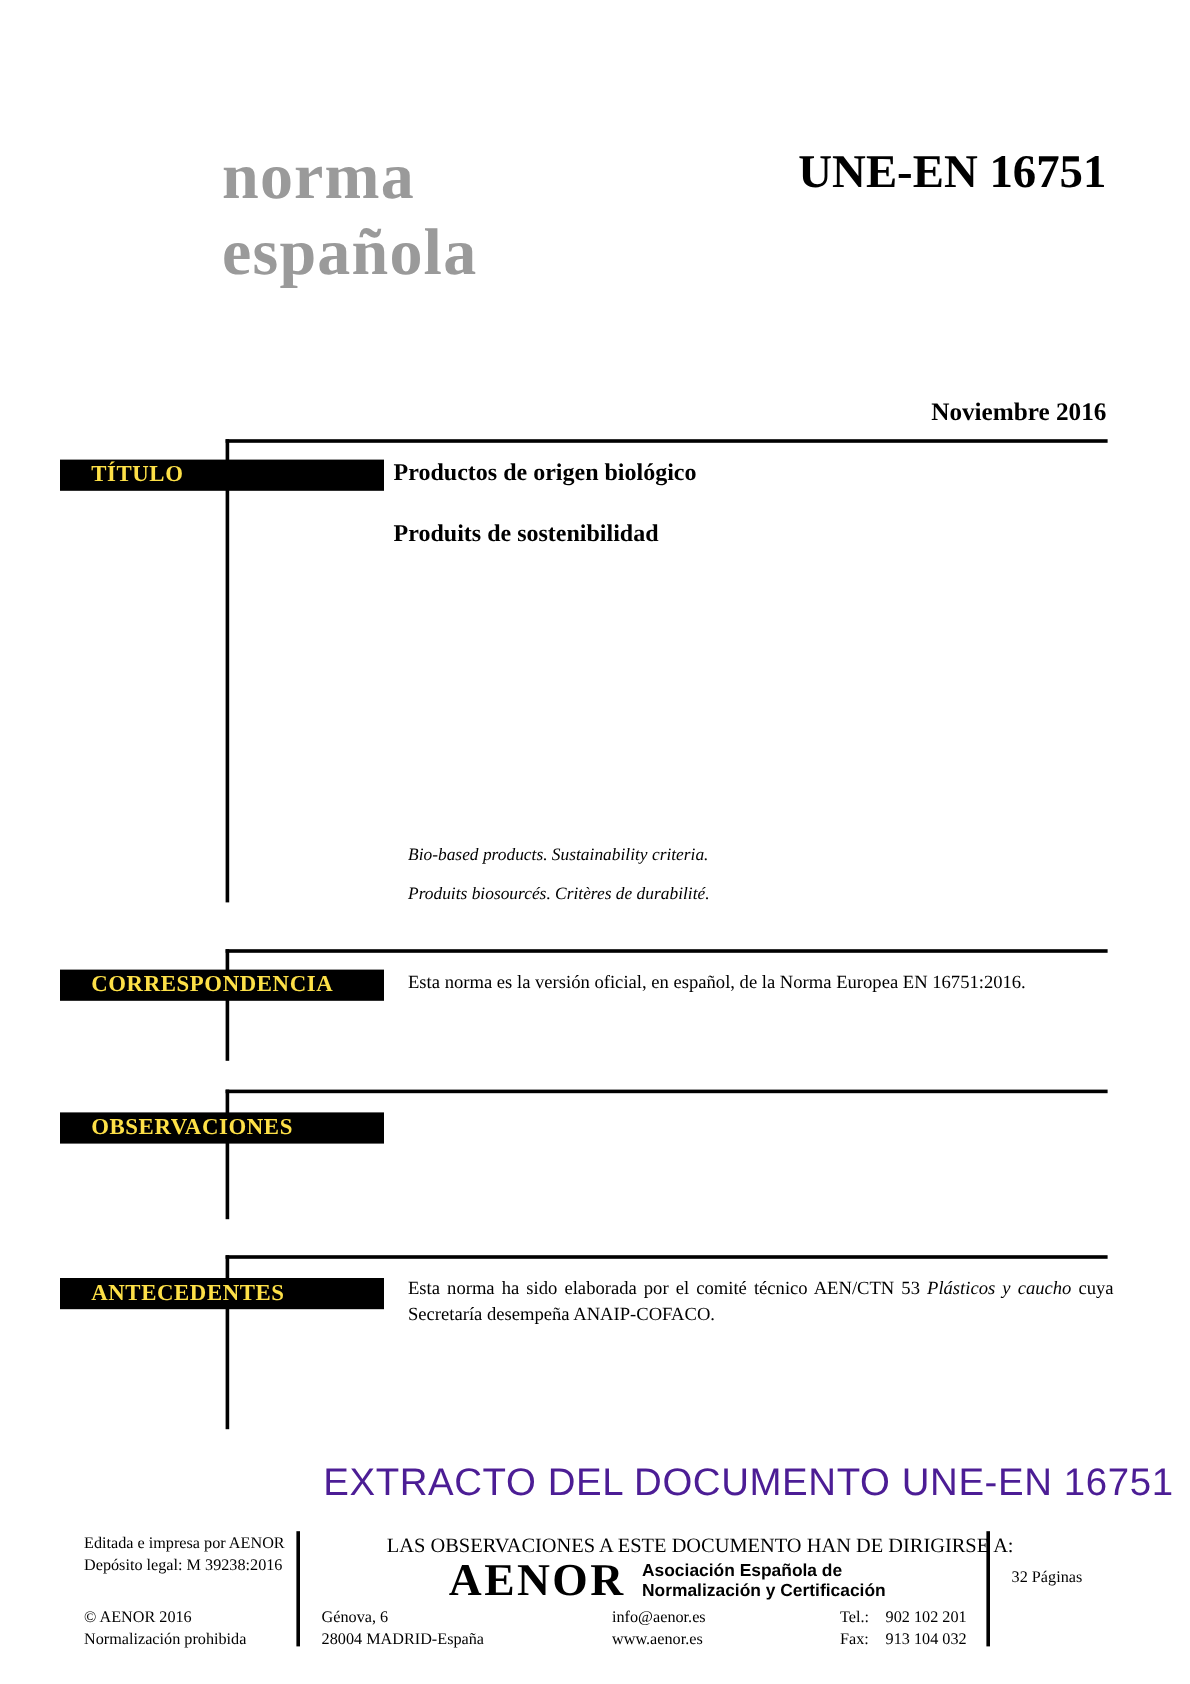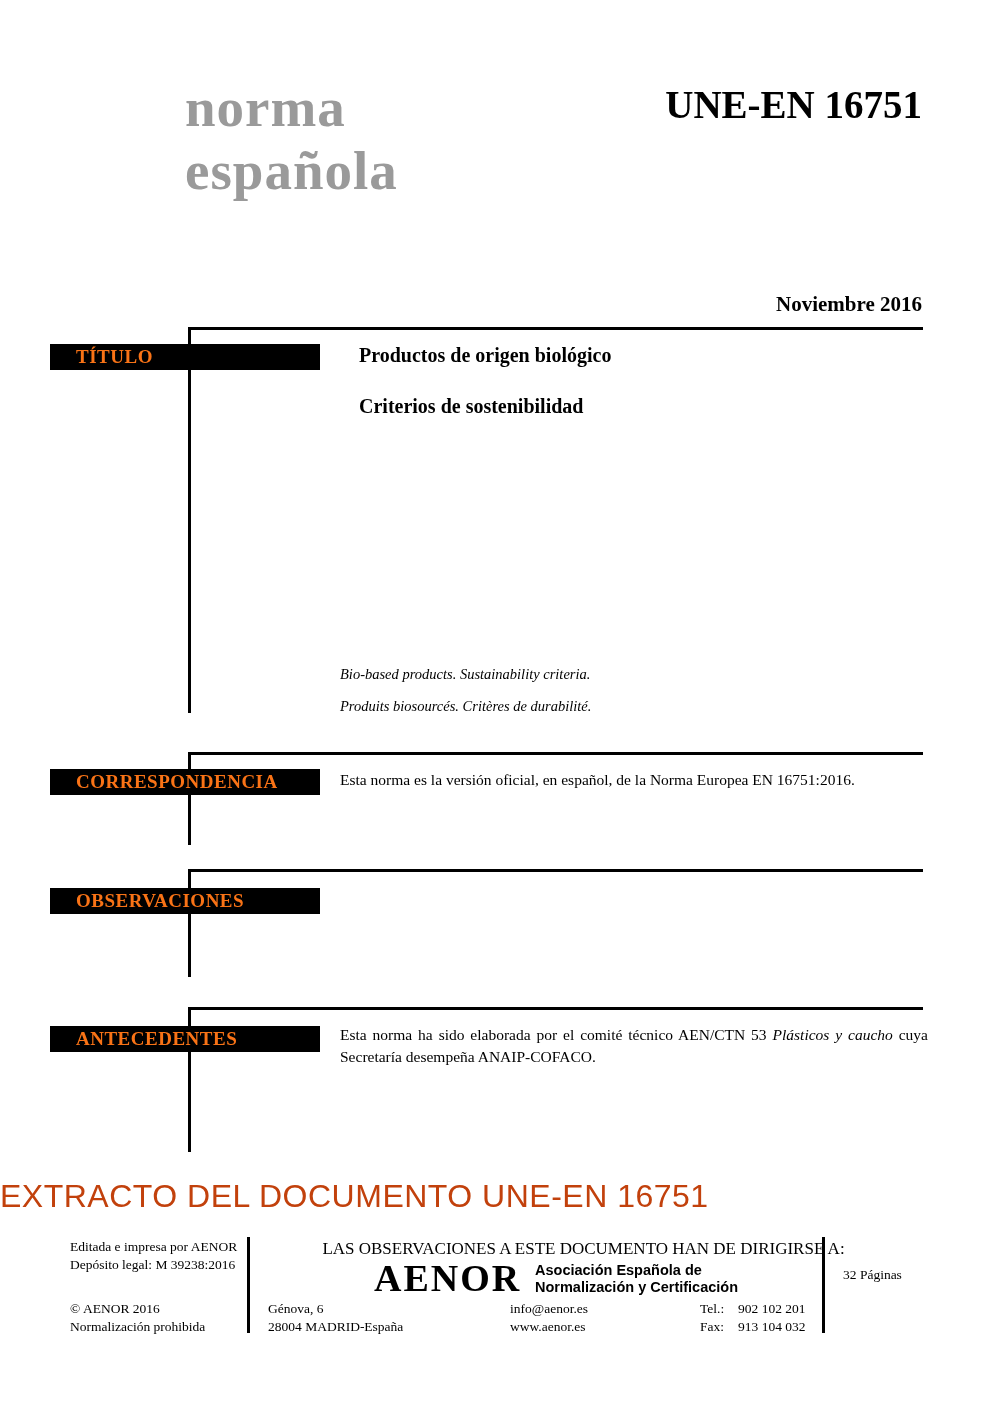--- a/index.html
+++ b/index.html
@@ -1,50 +1,50 @@
 <!DOCTYPE html>
 <html lang="es"><head>
 <meta charset="utf-8">
 <style>
   html,body { margin:0; padding:0; background:#ffffff; }
   .page {
     position:relative; width:992px; height:1403px; background:#ffffff;
     font-family:"Liberation Serif", serif; color:#000; overflow:hidden;
   }
-  .abs { position:absolute; }
+  .abs { position:absolute;margin-top:39px; }
 
   
   .brand {
     left:185px; top:76px; font-size:55px; font-weight:bold;
     color:#9a9a9a; line-height:63px; letter-spacing:1px;
   }
 
   .doc-code { top:82px; right:70px; font-size:39px; font-weight:bold;text-align:center; }
   .doc-date { top:292px; right:70px; font-size:21px; font-weight:bold; }
 
   
   .hrule { height:3px; background:#000; left:188px; width:735px; }
   .vrule { width:3px; background:#000; left:188px; }
 
   
   .label-box {
     left:50px; width:270px; height:26px; background:#000;
-    color:#f97316; font-weight:bold; font-size:19px; line-height:26px;
+    color:#fde047; font-weight:bold; font-size:19px; line-height:26px;
     padding-left:26px; box-sizing:border-box; letter-spacing:0.5px;
   }
 
-  .title-line { left:359px; font-size:20px; font-weight:bold; }
+  .title-line { left:328px; font-size:20px; font-weight:bold; }
   .alt-title { left:340px; font-size:14.5px; font-style:italic; }
   .body-text { left:340px; width:588px; font-size:15.5px; line-height:22px; }
   .justified { text-align:justify; }
 
   .extract-banner {
-    left:0; width:978px; top:1178px; text-align:left;
+    left:0; width:978px; top:1178px; text-align:right;
     font-family:"Liberation Sans", sans-serif; font-size:32px;
-    color:#c2410c; letter-spacing:0.5px;
+    color:#4c1d95; letter-spacing:0.5px;
   }
 
   
   .footer-small { font-size:13.5px; line-height:18px; }
   .fdivider { width:3px; background:#000; top:1237px; height:96px; }
   .obs-note { left:250px; width:667px; top:1239px; text-align:center; font-size:17px; }
   .aenor-logo { left:374px; top:1256px; font-size:38px; font-weight:bold; letter-spacing:2px; }
   .org-name {
     left:535px; top:1262px; font-family:"Liberation Sans", sans-serif;
     font-weight:bold; font-size:14.5px; line-height:17px;
@@ -62,21 +62,21 @@
   </div>
   <div class="abs doc-code">UNE-EN 16751</div>
   <div class="abs doc-date">Noviembre 2016</div>
 
   <div class="abs hrule" style="top:327px;"></div>
   <div class="abs vrule" style="top:327px; height:386px;"></div>
   <div class="abs label-box" style="top:344px;">
     <span>TÍTULO</span>
   </div>
   <div class="abs title-line" style="top:344px;">Productos de origen biológico</div>
-  <div class="abs title-line" style="top:395px;">Criterios de sostenibilidad</div>
+  <div class="abs title-line" style="top:395px;">Produits de sostenibilidad</div>
   <div class="abs alt-title" style="top:666px;">Bio-based products. Sustainability criteria.</div>
   <div class="abs alt-title" style="top:698px;">Produits biosourcés. Critères de durabilité.</div>
 
   <div class="abs hrule" style="top:752px;"></div>
   <div class="abs vrule" style="top:752px; height:93px;"></div>
   <div class="abs label-box" style="top:769px;">
     <span>CORRESPONDENCIA</span>
   </div>
   <div class="abs body-text" style="top:769px;">Esta norma es la versión oficial, en español, de la Norma Europea EN 16751:2016.</div>
 

